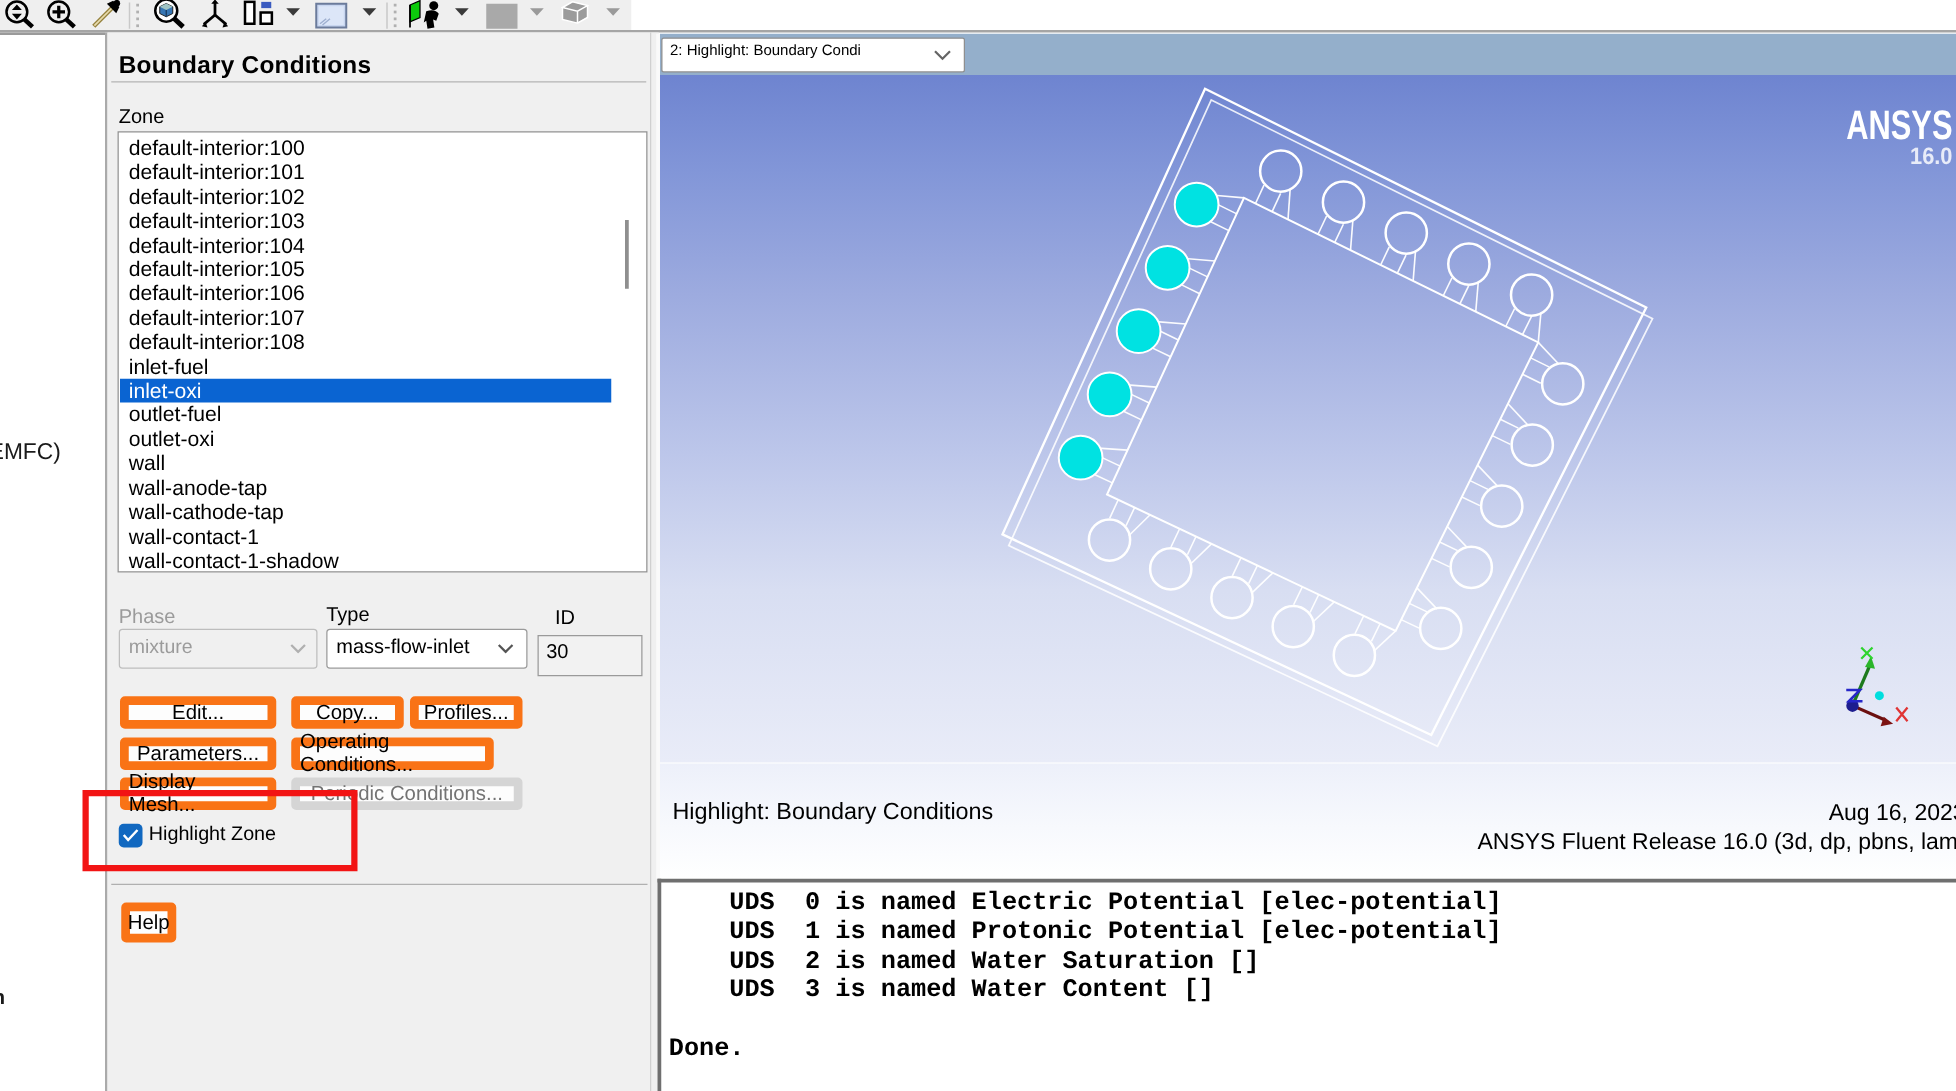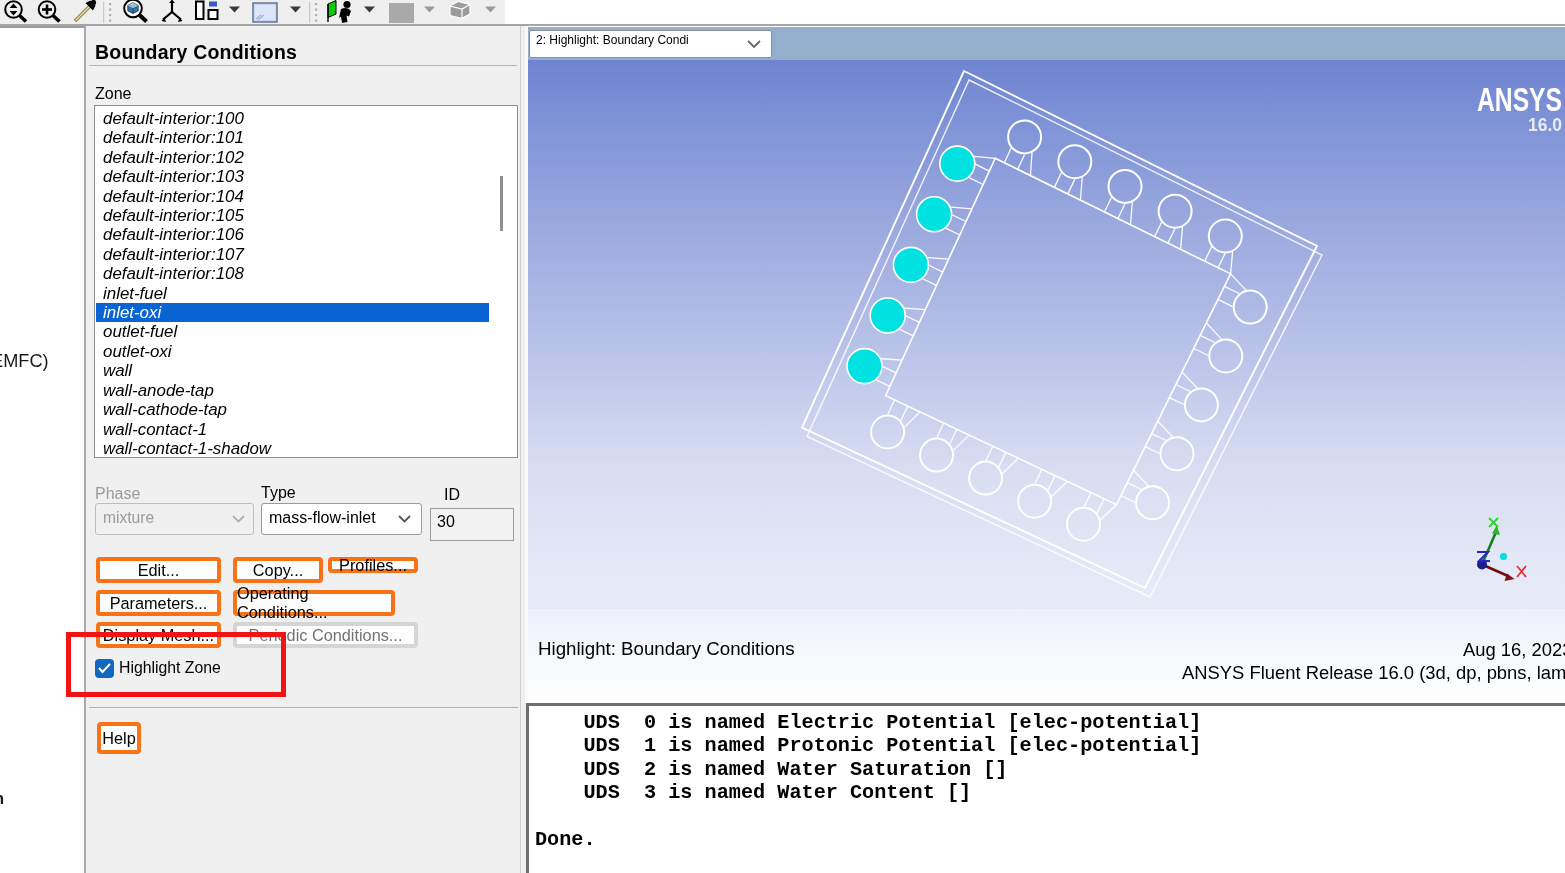--- a/index.html
+++ b/index.html
@@ -1,19 +1,19 @@
 <!DOCTYPE html>
 <html><head>
 <meta charset="utf-8">
 <style>
 html,body{margin:0;padding:0;width:1565px;height:873px;overflow:hidden;background:#fff;
 font-family:"Liberation Sans",sans-serif;}
 .abs{position:absolute;}
 #stage{position:relative;width:1565px;height:873px;}
-.btn{position:absolute;background:#fdfdfd;border:4px solid #f97316;border-radius:4px;
+.btn{position:absolute;background:#fdfdfd;border:7px solid #f97316;border-radius:4px;
 color:#000;font-size:16.3px;display:flex;align-items:center;justify-content:center;box-sizing:border-box;}
 .lbl{position:absolute;font-size:16px;color:#000;white-space:nowrap;}
 </style>
 </head>
 <body>
 <div id="stage">
 
 <div class="abs" style="left:0;top:0;width:1565px;height:24px;background:#fff;"></div>
 <div class="abs" style="left:0;top:0;width:505px;height:24px;background:#efefef;"></div>
 <div class="abs" style="left:0;top:24px;width:1565px;height:2px;background:#a5a5a5;"></div>
@@ -96,21 +96,21 @@
 
 <div class="abs" style="left:86px;top:26px;width:434px;height:847px;background:#f0f0f0;"></div>
 <div class="abs" style="left:520px;top:26px;width:6px;height:847px;background:#f0f0f0;border-left:1px solid #d0d0d0;"></div>
 
 <div class="lbl" style="left:95px;top:41px;font-size:19.5px;font-weight:bold;letter-spacing:0.2px;">Boundary Conditions</div>
 <div class="abs" style="left:89px;top:65px;width:428px;height:1px;background:#b4b4b4;"></div>
 
 <div class="lbl" style="left:95px;top:85px;">Zone</div>
 
 <div class="abs" style="left:94px;top:105px;width:424px;height:353px;background:#fff;border:1px solid #8f8f8f;box-sizing:border-box;"></div>
-<div id="zonelist" class="abs" style="left:96px;top:109px;width:393px;font-size:16.9px;line-height:19.4px;color:#000;font-style:italic;">
+<div id="zonelist" class="abs" style="left:96px;top:109px;width:393px;font-size:16.9px;line-height:19.4px;color:#000;">
 <div style="padding-left:7px;">default-interior:100</div>
 <div style="padding-left:7px;">default-interior:101</div>
 <div style="padding-left:7px;">default-interior:102</div>
 <div style="padding-left:7px;">default-interior:103</div>
 <div style="padding-left:7px;">default-interior:104</div>
 <div style="padding-left:7px;">default-interior:105</div>
 <div style="padding-left:7px;">default-interior:106</div>
 <div style="padding-left:7px;">default-interior:107</div>
 <div style="padding-left:7px;">default-interior:108</div>
 <div style="padding-left:7px;">inlet-fuel</div>
@@ -139,21 +139,21 @@
 <div class="lbl" style="left:269px;top:509px;font-size:16px;">mass-flow-inlet</div>
 <svg class="abs" style="left:398px;top:515px;" width="13" height="8">
       <path d="M1,1 l5.5,5.5 L12,1" stroke="#555" stroke-width="1.8" fill="none"></path>
     </svg>
 
 <div class="abs" style="left:430px;top:508px;width:84px;height:33px;background:#f2f2f2;border:1px solid #9a9a9a;box-sizing:border-box;"></div>
 <div class="lbl" style="left:437px;top:513px;font-size:16px;">30</div>
 
 <div class="btn" style="left:96px;top:557px;width:125px;height:26px;">Edit...</div>
 <div class="btn" style="left:233px;top:557px;width:90px;height:26px;">Copy...</div>
-<div class="btn" style="left:328px;top:557px;width:90px;height:16px;">Profiles...</div>
+<div class="btn" style="left:328px;top:557px;width:90px;height:26px;">Profiles...</div>
 <div class="btn" style="left:96px;top:590px;width:125px;height:26px;">Parameters...</div>
 <div class="btn" style="left:233px;top:590px;width:162px;height:26px;">Operating Conditions...</div>
 <div class="btn" style="left:96px;top:622px;width:125px;height:26px;">Display Mesh...</div>
 <div class="btn" style="left:233px;top:622px;width:185px;height:26px;color:#737373;border-color:#d5d5d5;">Periodic Conditions...</div>
 
 <div class="abs" style="left:95px;top:659px;width:19px;height:19px;background:#1168c0;border-radius:4px;"></div>
 <svg class="abs" style="left:98px;top:663px;" width="13" height="11">
       <path d="M1,5 l3.5,4 L12,1" stroke="#fff" stroke-width="2" fill="none"></path>
     </svg>
 <div class="lbl" style="left:119px;top:659px;font-size:15.8px;">Highlight Zone</div>

